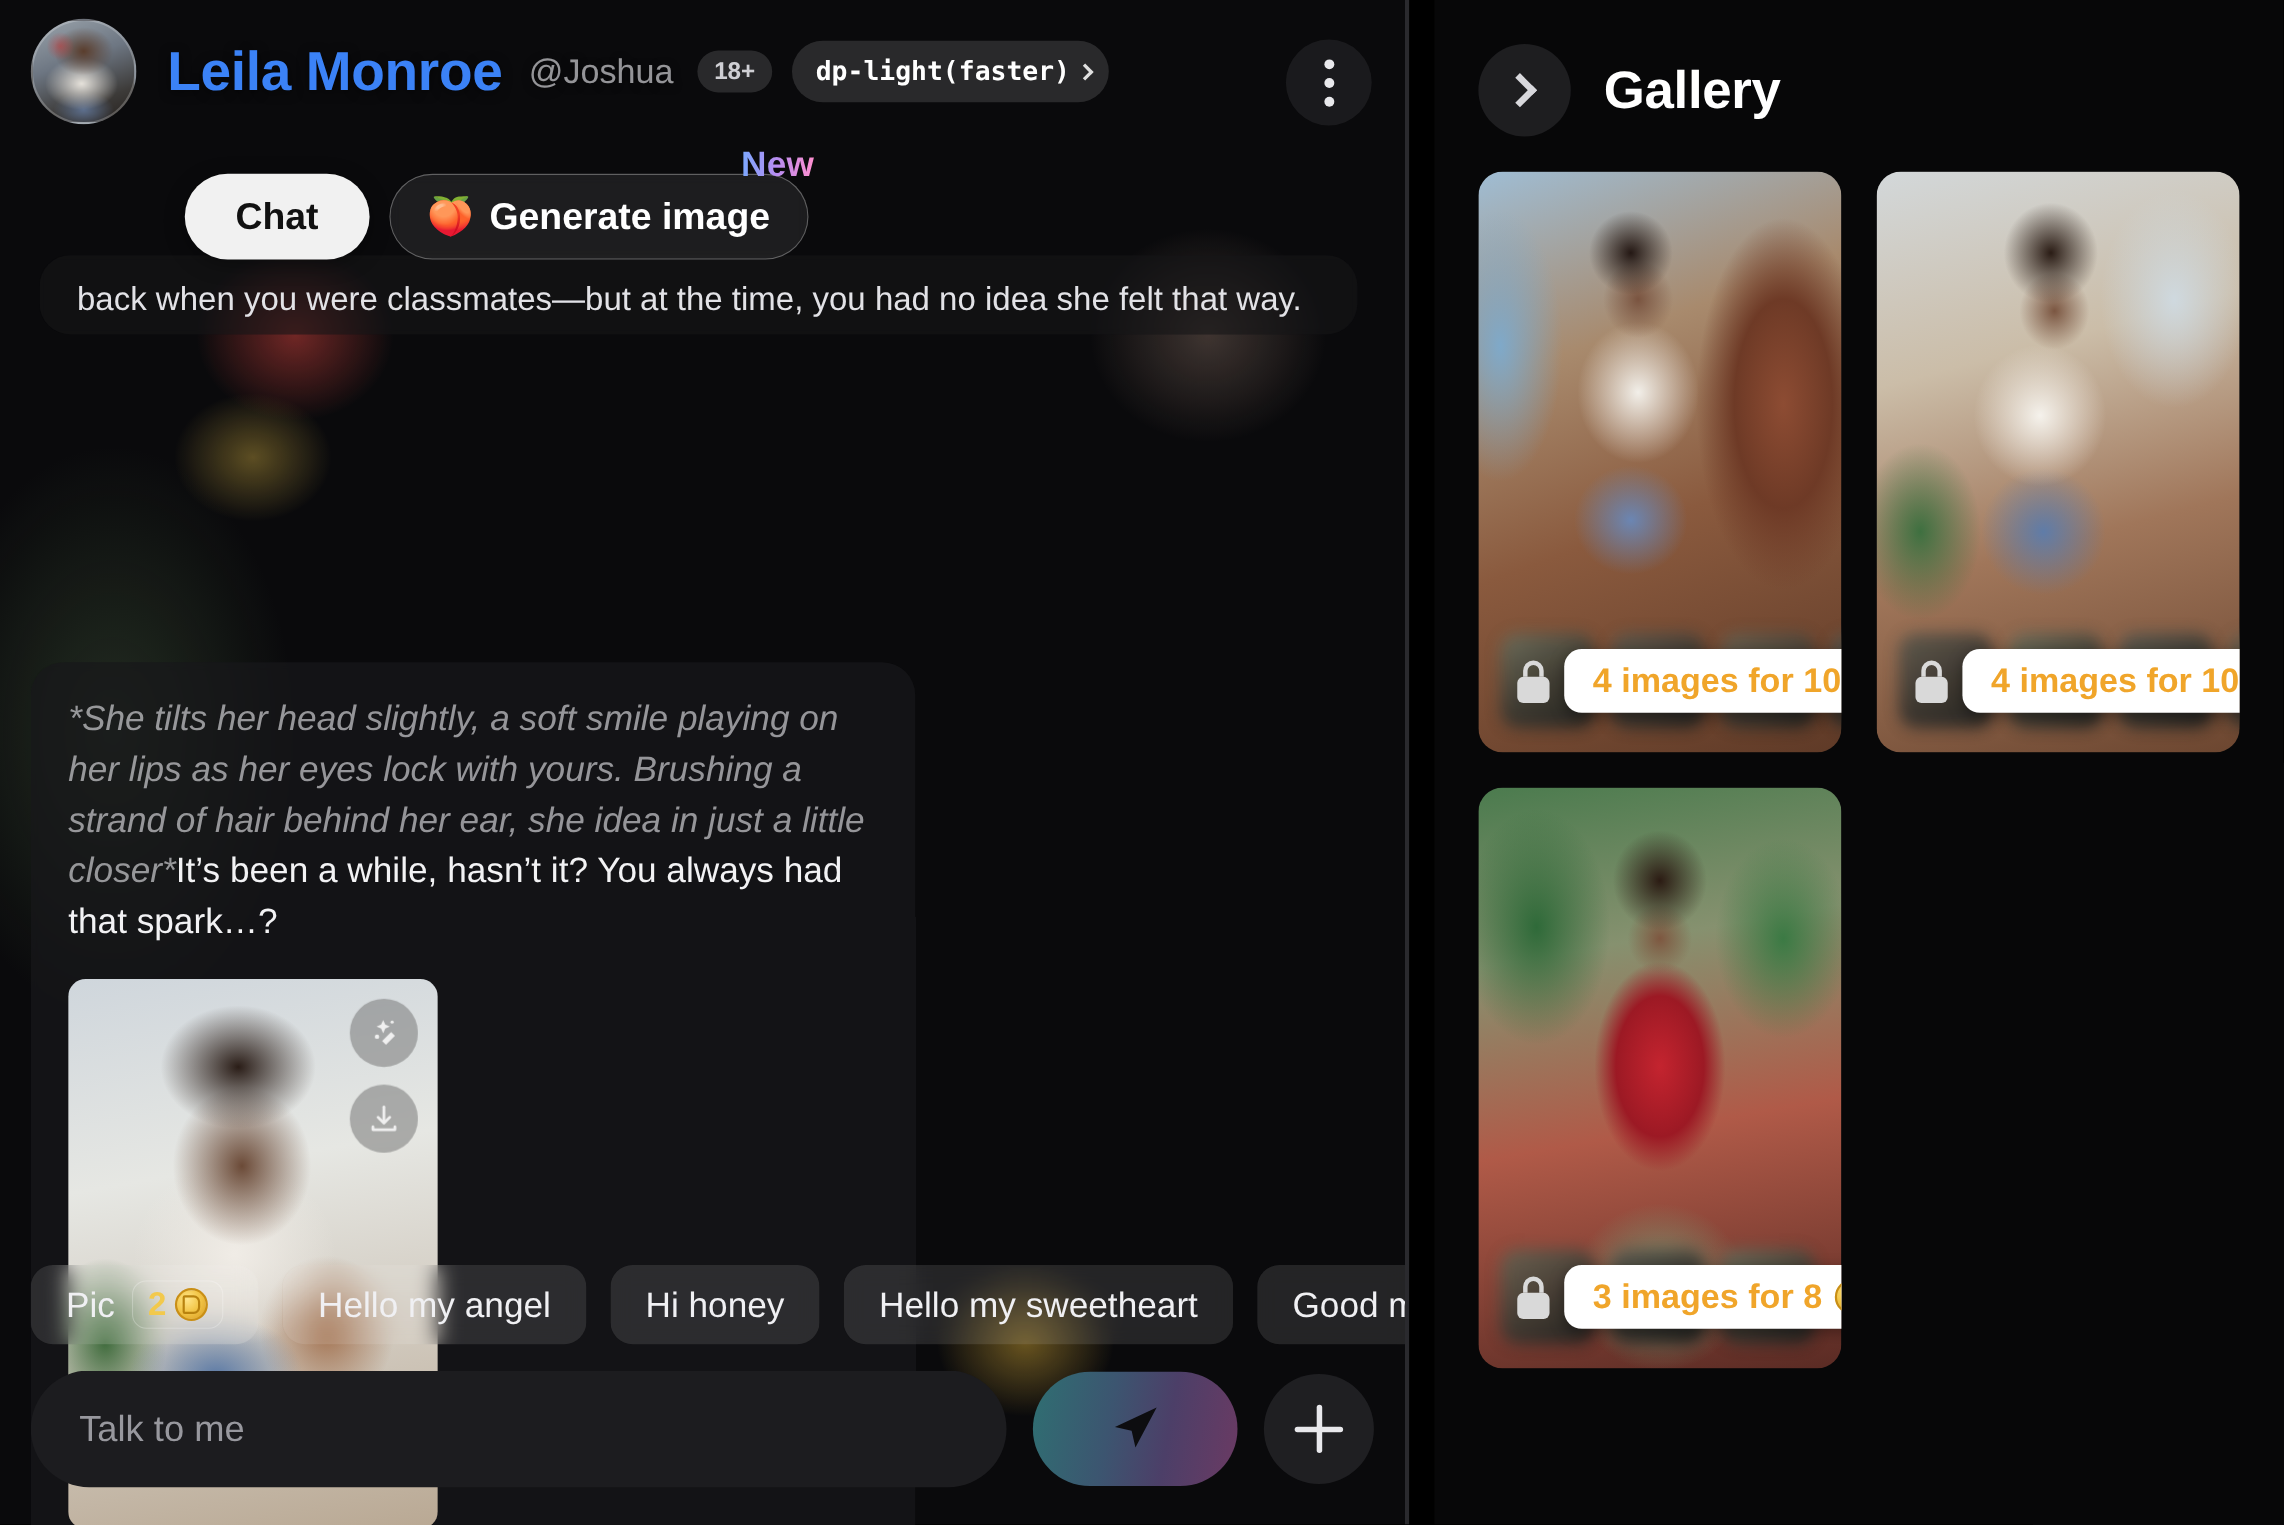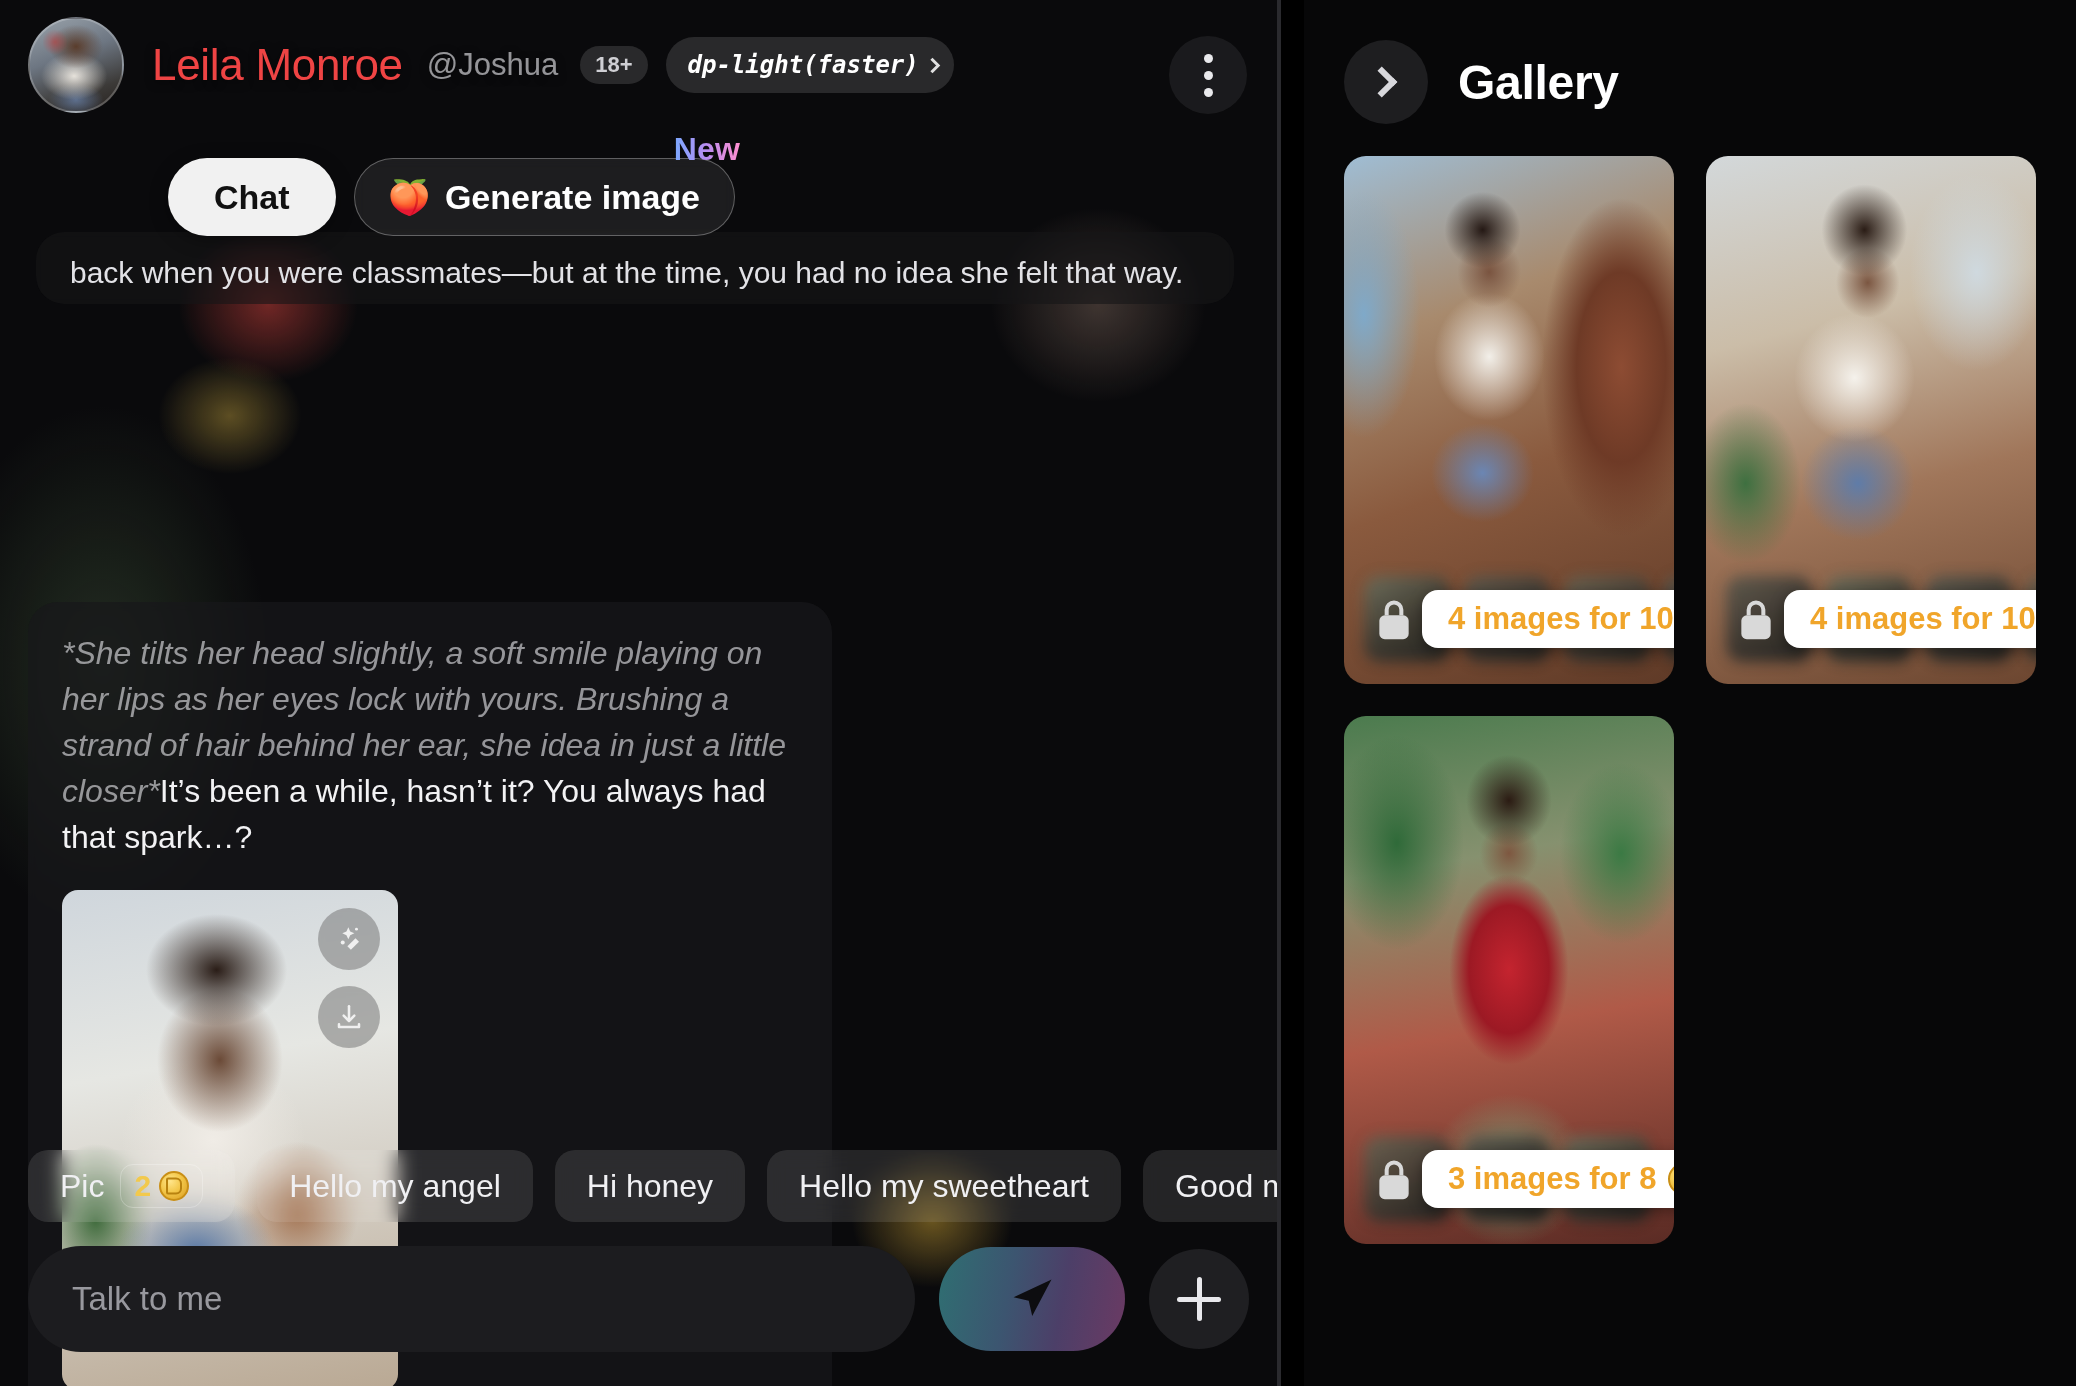--- a/index.html
+++ b/index.html
@@ -97,23 +97,23 @@
     position:absolute; left:14%; top:10%; width:26%; height:30%;
     background: radial-gradient(circle at 50% 50%, rgba(190,60,60,.6), rgba(190,60,60,0) 70%);
   }
   .name-block {
     display: flex;
     align-items: center;
     gap: 0;
     margin-left: 28px;
   }
   .display-name {
-    font-size: 44px;
-    font-weight: 400;
-    color: #ef4444;
+    font-size: 50px;
+    font-weight: 700;
+    color: #3b82f6;
     letter-spacing: -0.3px;
     line-height: 1;
     text-shadow: 0 2px 10px rgba(0,0,0,0.55);
   }
   .handle {
     font-size: 31px;
     color: rgba(236,236,240,0.62);
     margin-left: 24px;
     font-weight: 400;
     text-shadow: 0 2px 8px rgba(0,0,0,0.5);
@@ -138,21 +138,20 @@
     padding: 0 16px 0 22px;
     border-radius: 28px;
     background: rgba(255,255,255,0.13);
     display: flex;
     align-items: center;
     gap: 8px;
     color: #fff;
     font-family: "DejaVu Sans Mono", monospace;
     font-size: 24px;
     font-weight: 700;
-    font-style: italic;
   }
   .chev-sm {
     width: 11px; height: 11px;
     border-right: 3px solid rgba(255,255,255,0.85);
     border-top: 3px solid rgba(255,255,255,0.85);
     transform: rotate(45deg);
   }
   .kebab-btn {
     position: absolute;
     right: 30px; top: 36px;

